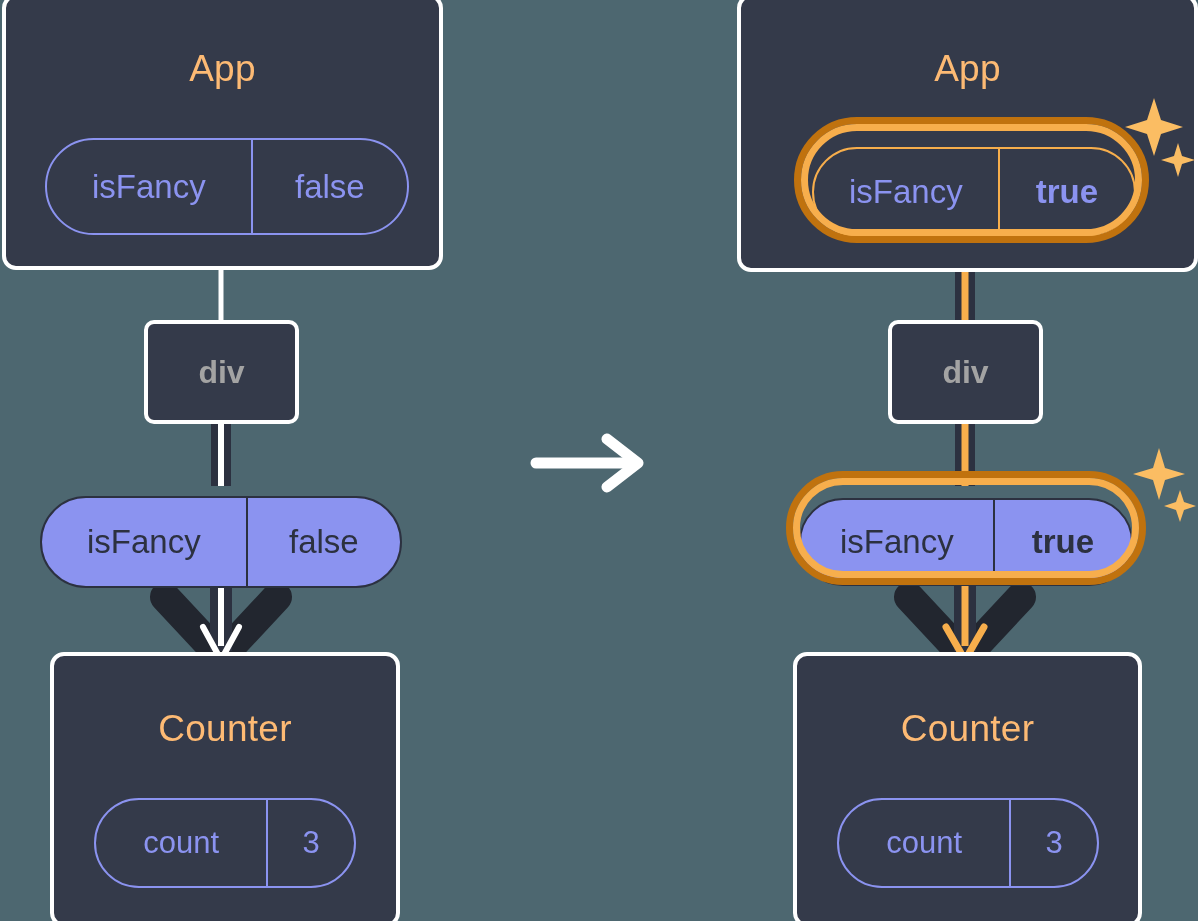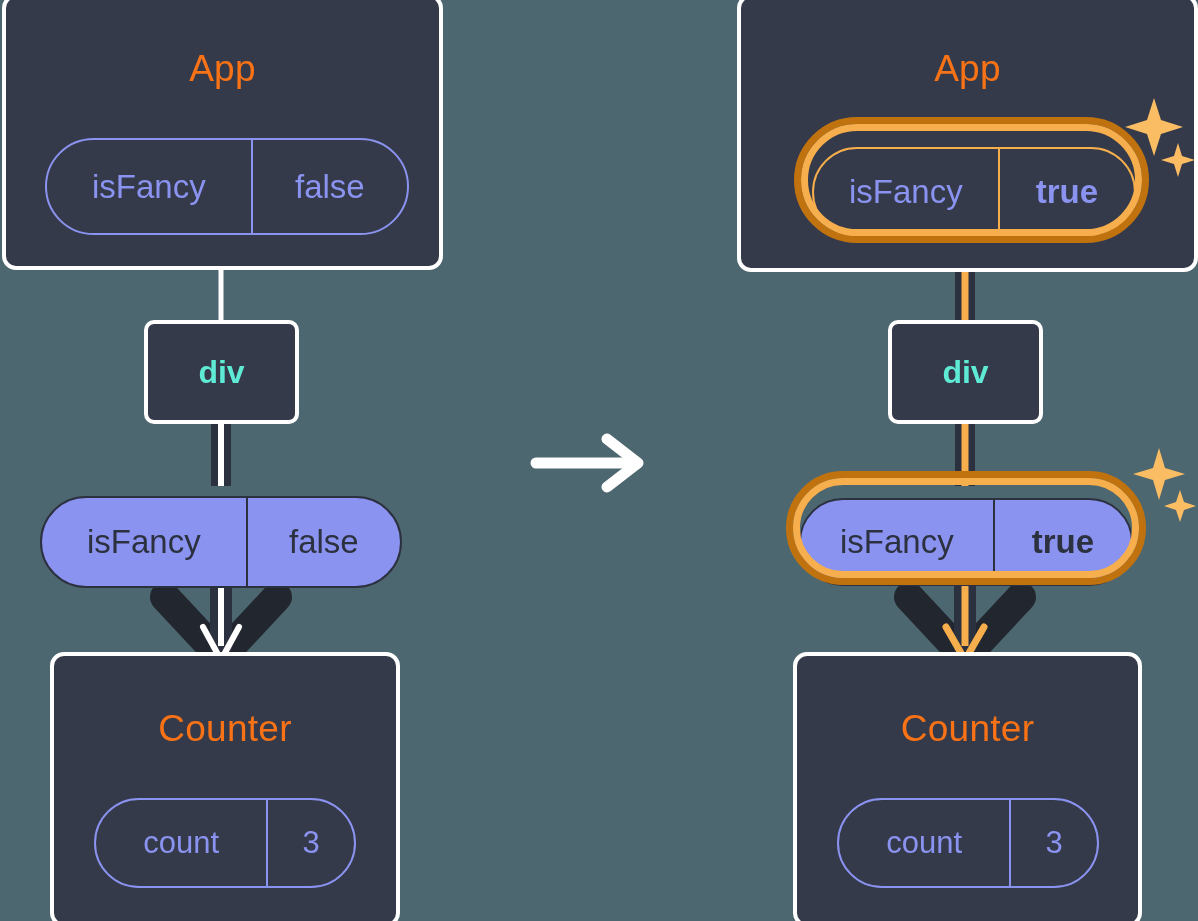--- a/index.html
+++ b/index.html
@@ -34,35 +34,35 @@
     background: #343a4a;
     border: 4px solid #ffffff;
     border-radius: 14px;
     box-sizing: border-box;
   }
   .box-title {
     position: absolute;
     left: 0;
     width: 100%;
     text-align: center;
-    color: #f97316;
+    color: #fdba74;
     font-size: 37px;
     font-weight: 400;
     letter-spacing: 0.3px;
   }
   .div-box {
     position: absolute;
     background: #343a4a;
     border: 4px solid #ffffff;
     border-radius: 10px;
     box-sizing: border-box;
     display: flex;
     align-items: center;
     justify-content: center;
-    color: #5eead4;
+    color: #a3a3a3;
     font-size: 32px;
     font-weight: 700;
   }
   .div-label { position: relative; z-index: 3; }
 
   
   .pill {
     position: absolute;
     box-sizing: border-box;
     display: flex;

